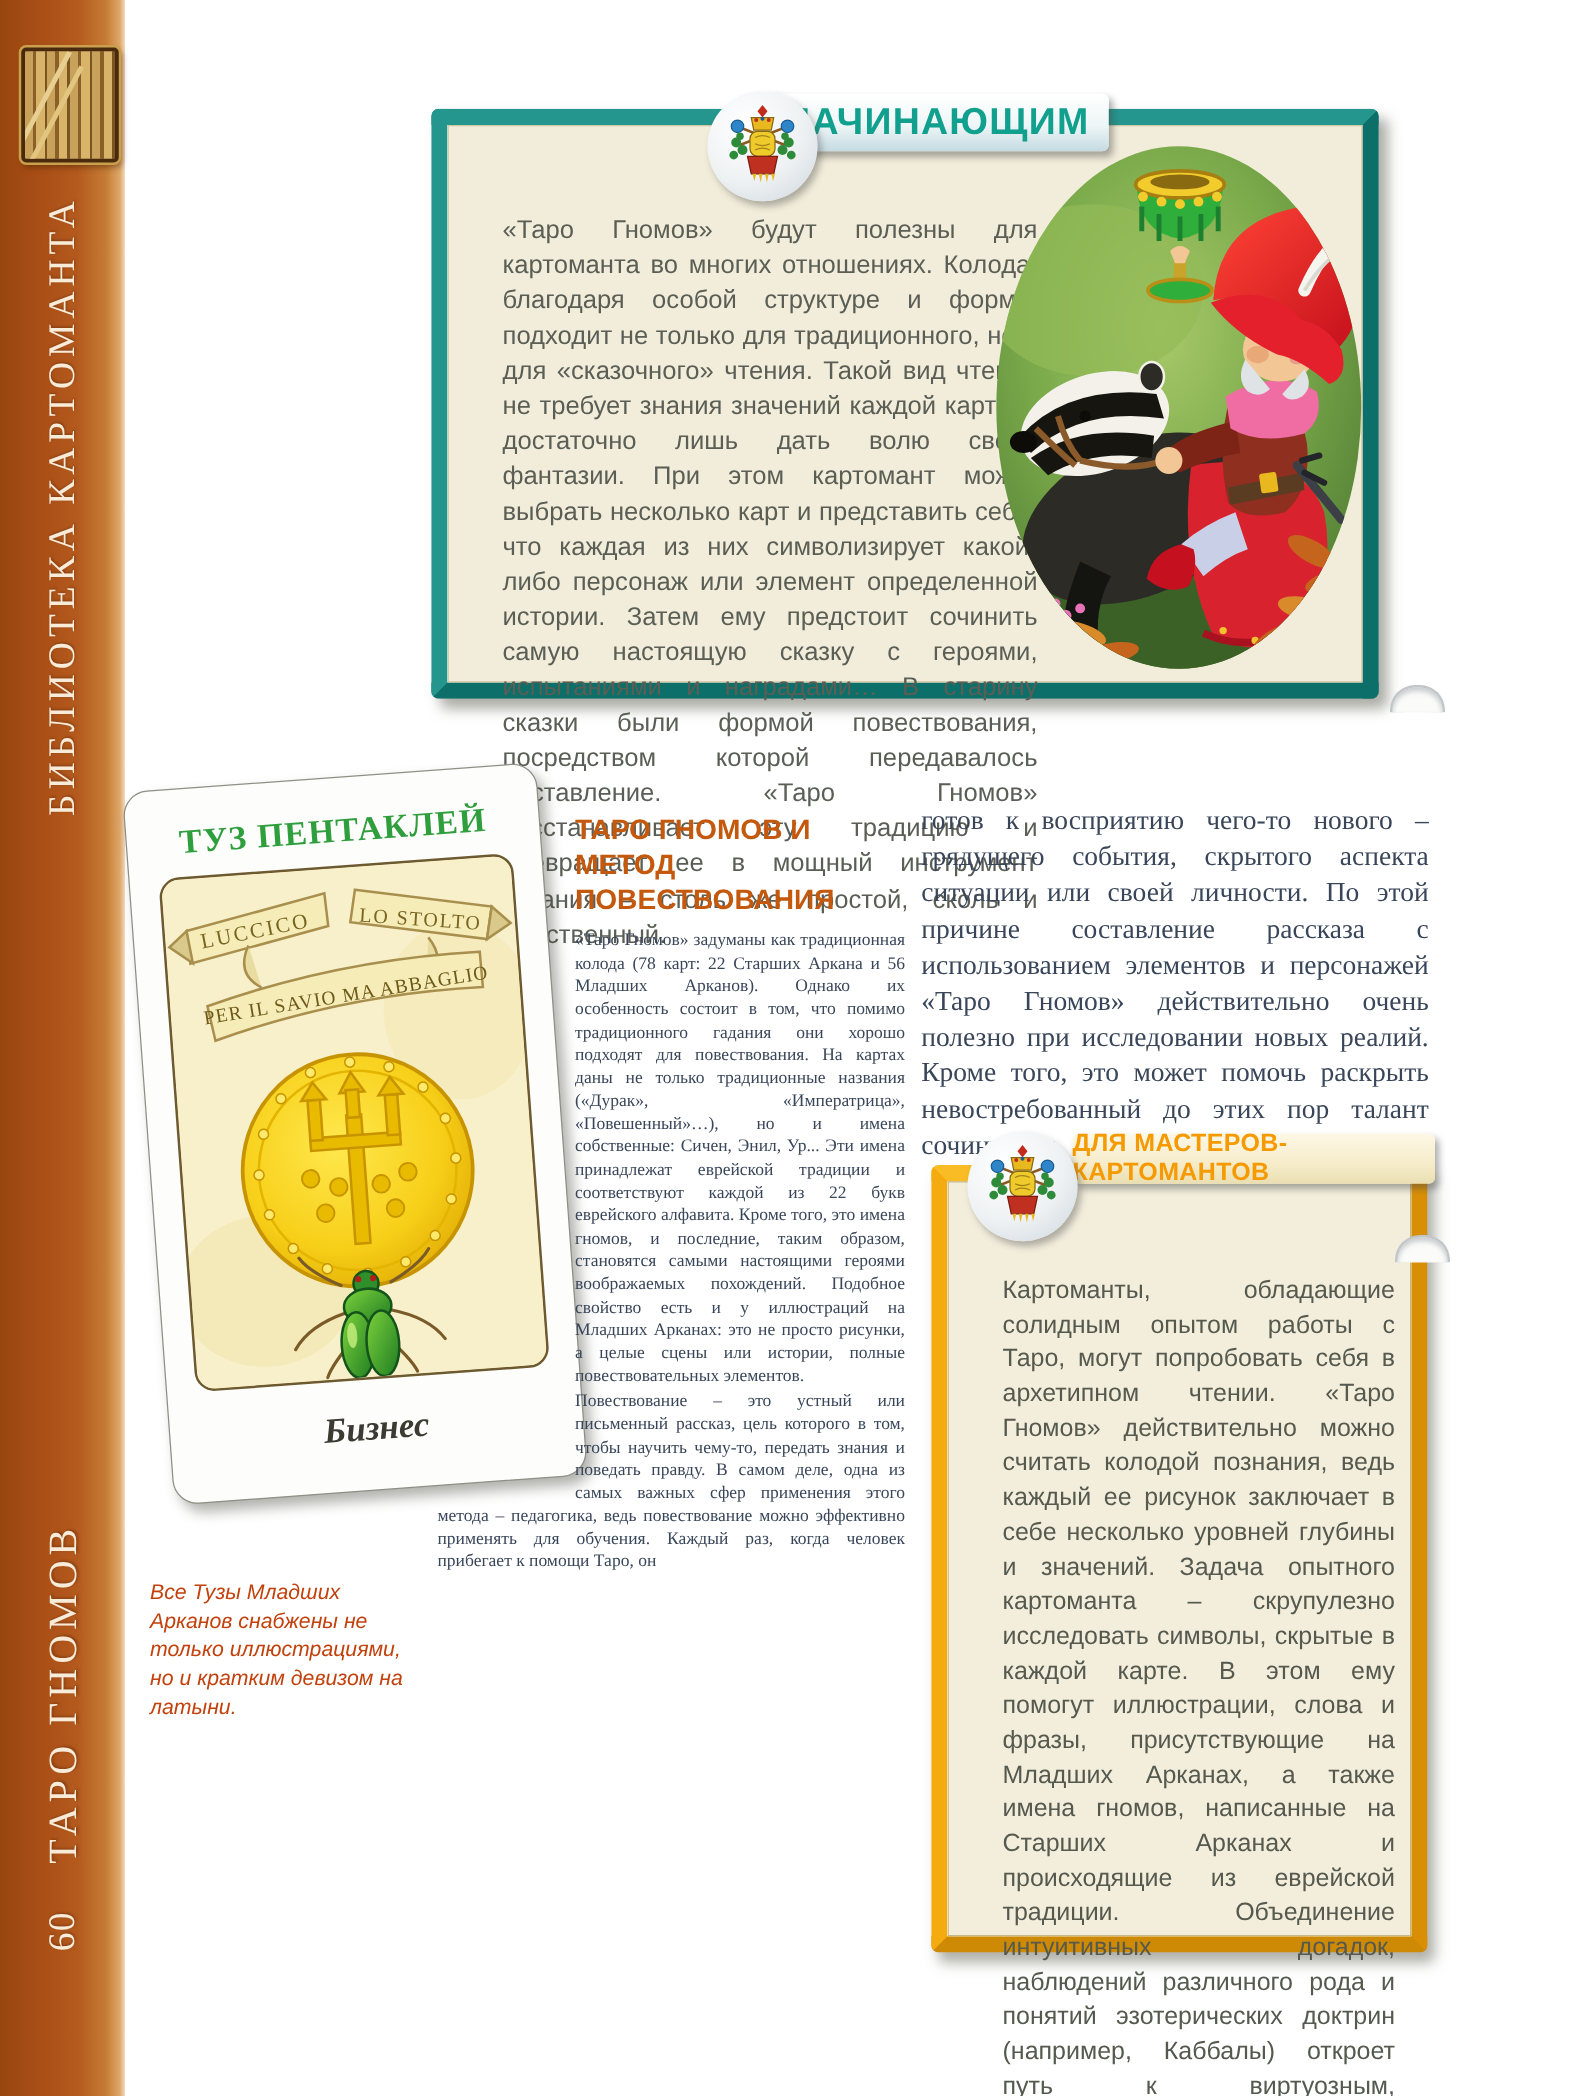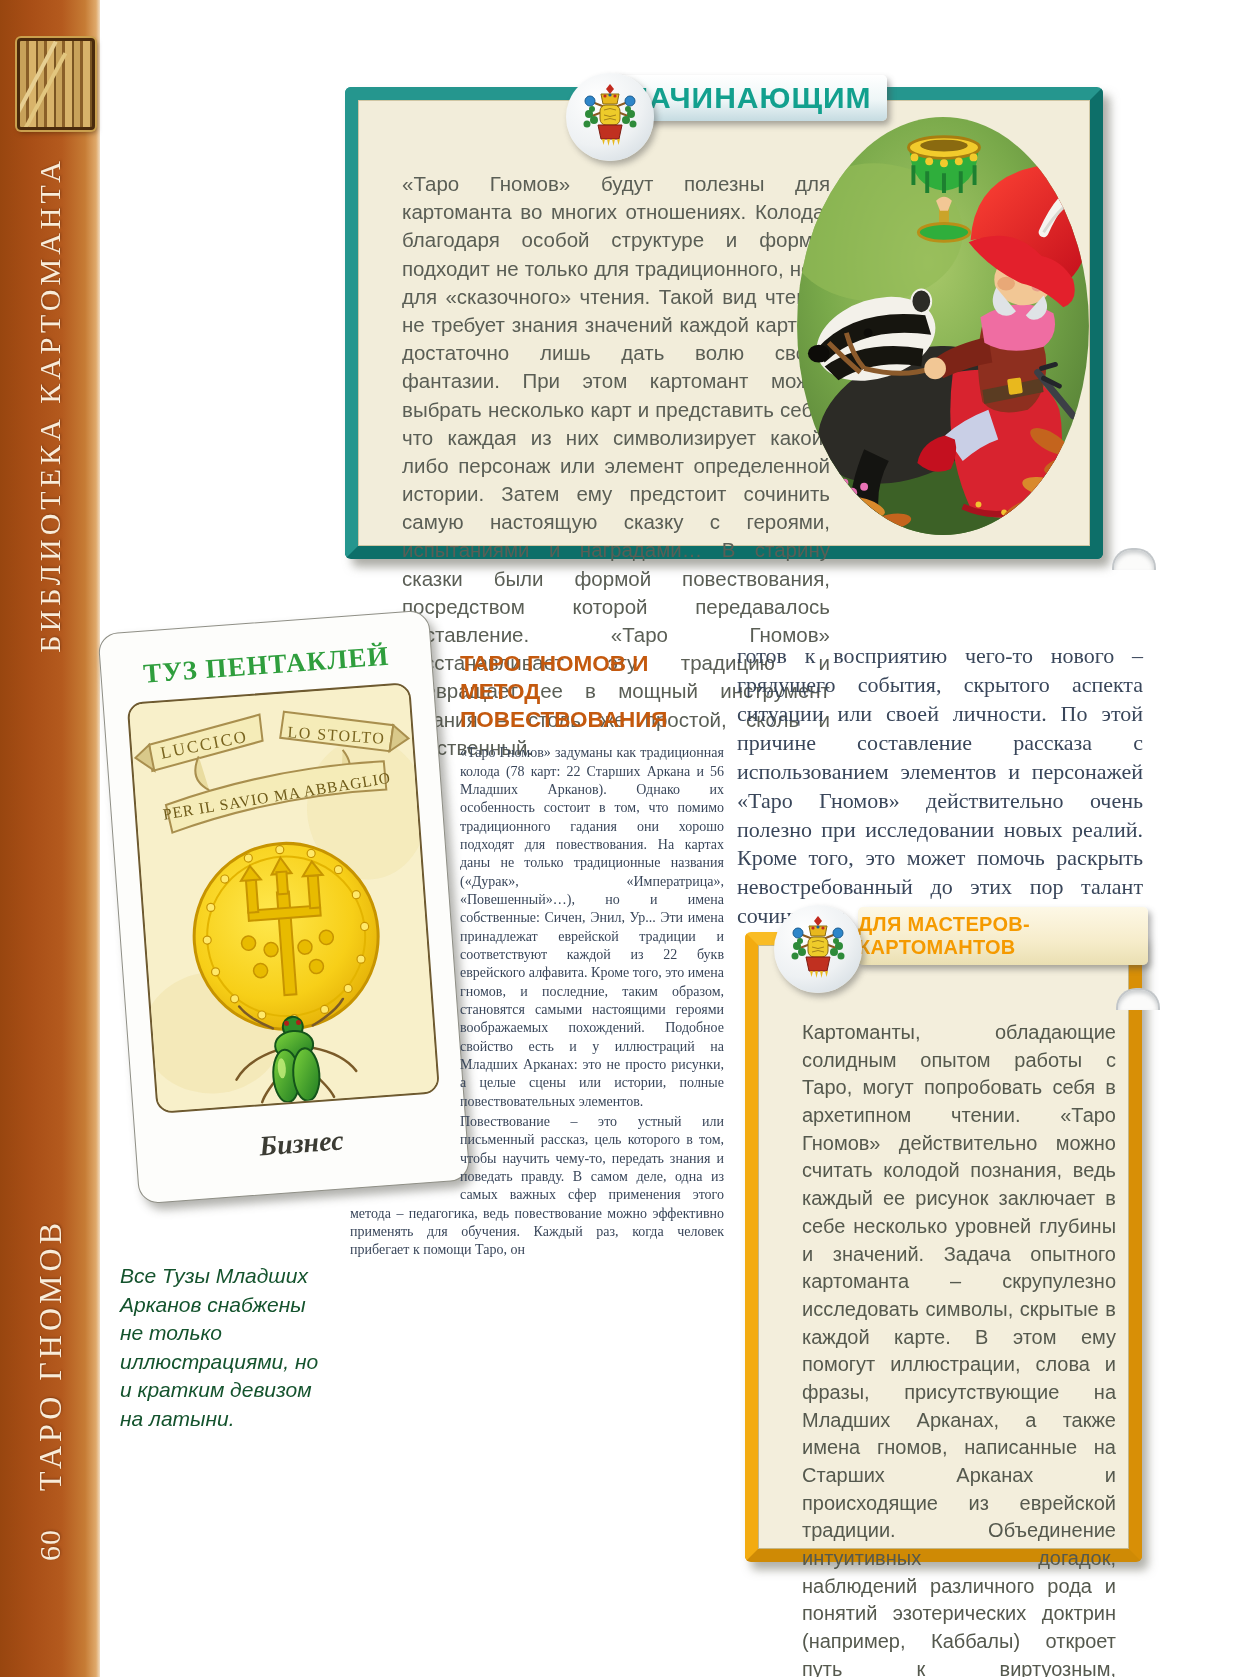--- a/index.html
+++ b/index.html
@@ -57,21 +57,21 @@
     border-radius:5px;box-shadow:3px 4px 6px rgba(70,70,70,.45);
   }
   .tealbox .header-strip{
     left:253px;top:-25px;width:276px;height:46px;
     background:linear-gradient(#ffffff 0%,#eef6f7 55%,#c5dbe1 100%);
   }
   .tealbox .header-strip .strip-label{
     color:#12a08e;font-size:30px;font-weight:bold;letter-spacing:1px;
   }
   .mastersbox .header-strip{
-    left:100px;top:-38px;width:290px;height:58px;
+    left:100px;top:-38px;width:290px;height:40px;
     background:linear-gradient(#fdf8e6 0%,#f6ecca 60%,#eadfb2 100%);
   }
   .mastersbox .header-strip .strip-label{
     color:#f59a00;font-size:20px;font-weight:bold;letter-spacing:.3px;
   }
   .crest-badge{
     position:absolute;z-index:6;width:88px;height:88px;border-radius:50%;
     background:radial-gradient(circle at 35% 30%,#ffffff 0%,#eef1f3 55%,#ccd6dd 100%);
     box-shadow:3px 4px 6px rgba(70,70,70,.4);
     display:flex;align-items:center;justify-content:center;
@@ -107,21 +107,21 @@
     position:absolute;left:23px;right:23px;top:70px;height:408px;
     background:#f8f0ca;border:2px solid #6e5a30;border-radius:16px;overflow:hidden;
   }
   .tarot-caption{
     position:absolute;bottom:32px;left:0;right:0;text-align:center;
     font-family:"Liberation Serif",serif;font-style:italic;font-weight:bold;
     font-size:28px;color:#3b3b33;
   }
   .card-note{
     position:absolute;left:120px;top:1262px;width:212px;
-    font-style:italic;font-size:21px;line-height:1.36;color:#14532d;
+    font-style:italic;font-size:17px;line-height:1.36;color:#c2410c;
   }
 
   
   .article{
     position:absolute;left:350px;top:650px;width:374px;
     font-family:"Liberation Serif",serif;color:#39465a;
   }
   .card-spacer{float:left;width:110px;height:545px;}
   .article-heading{
     font-family:"Liberation Sans",sans-serif;font-weight:bold;

